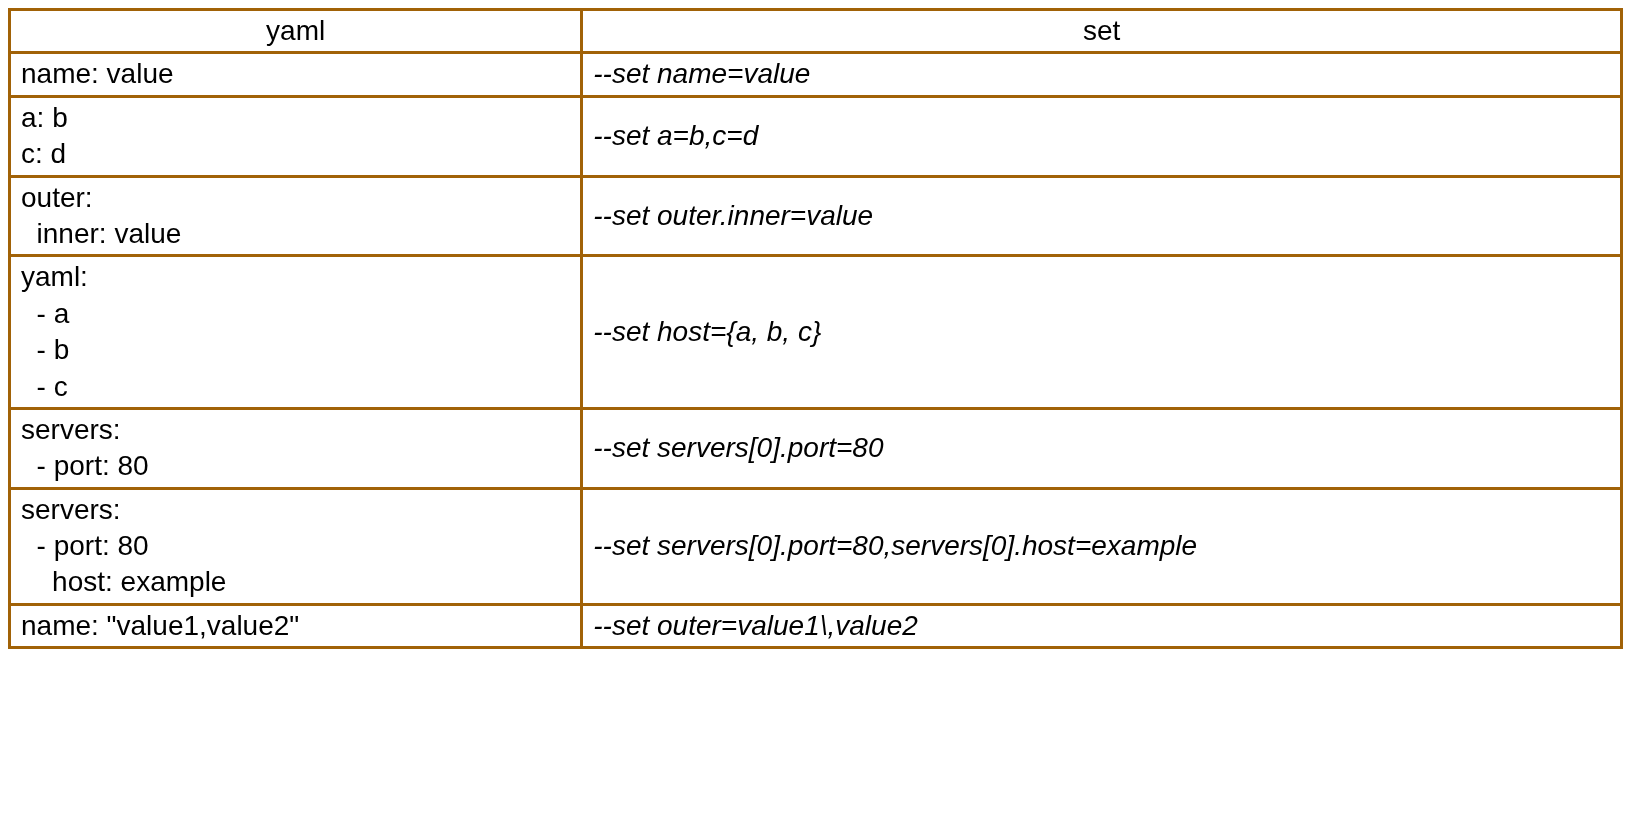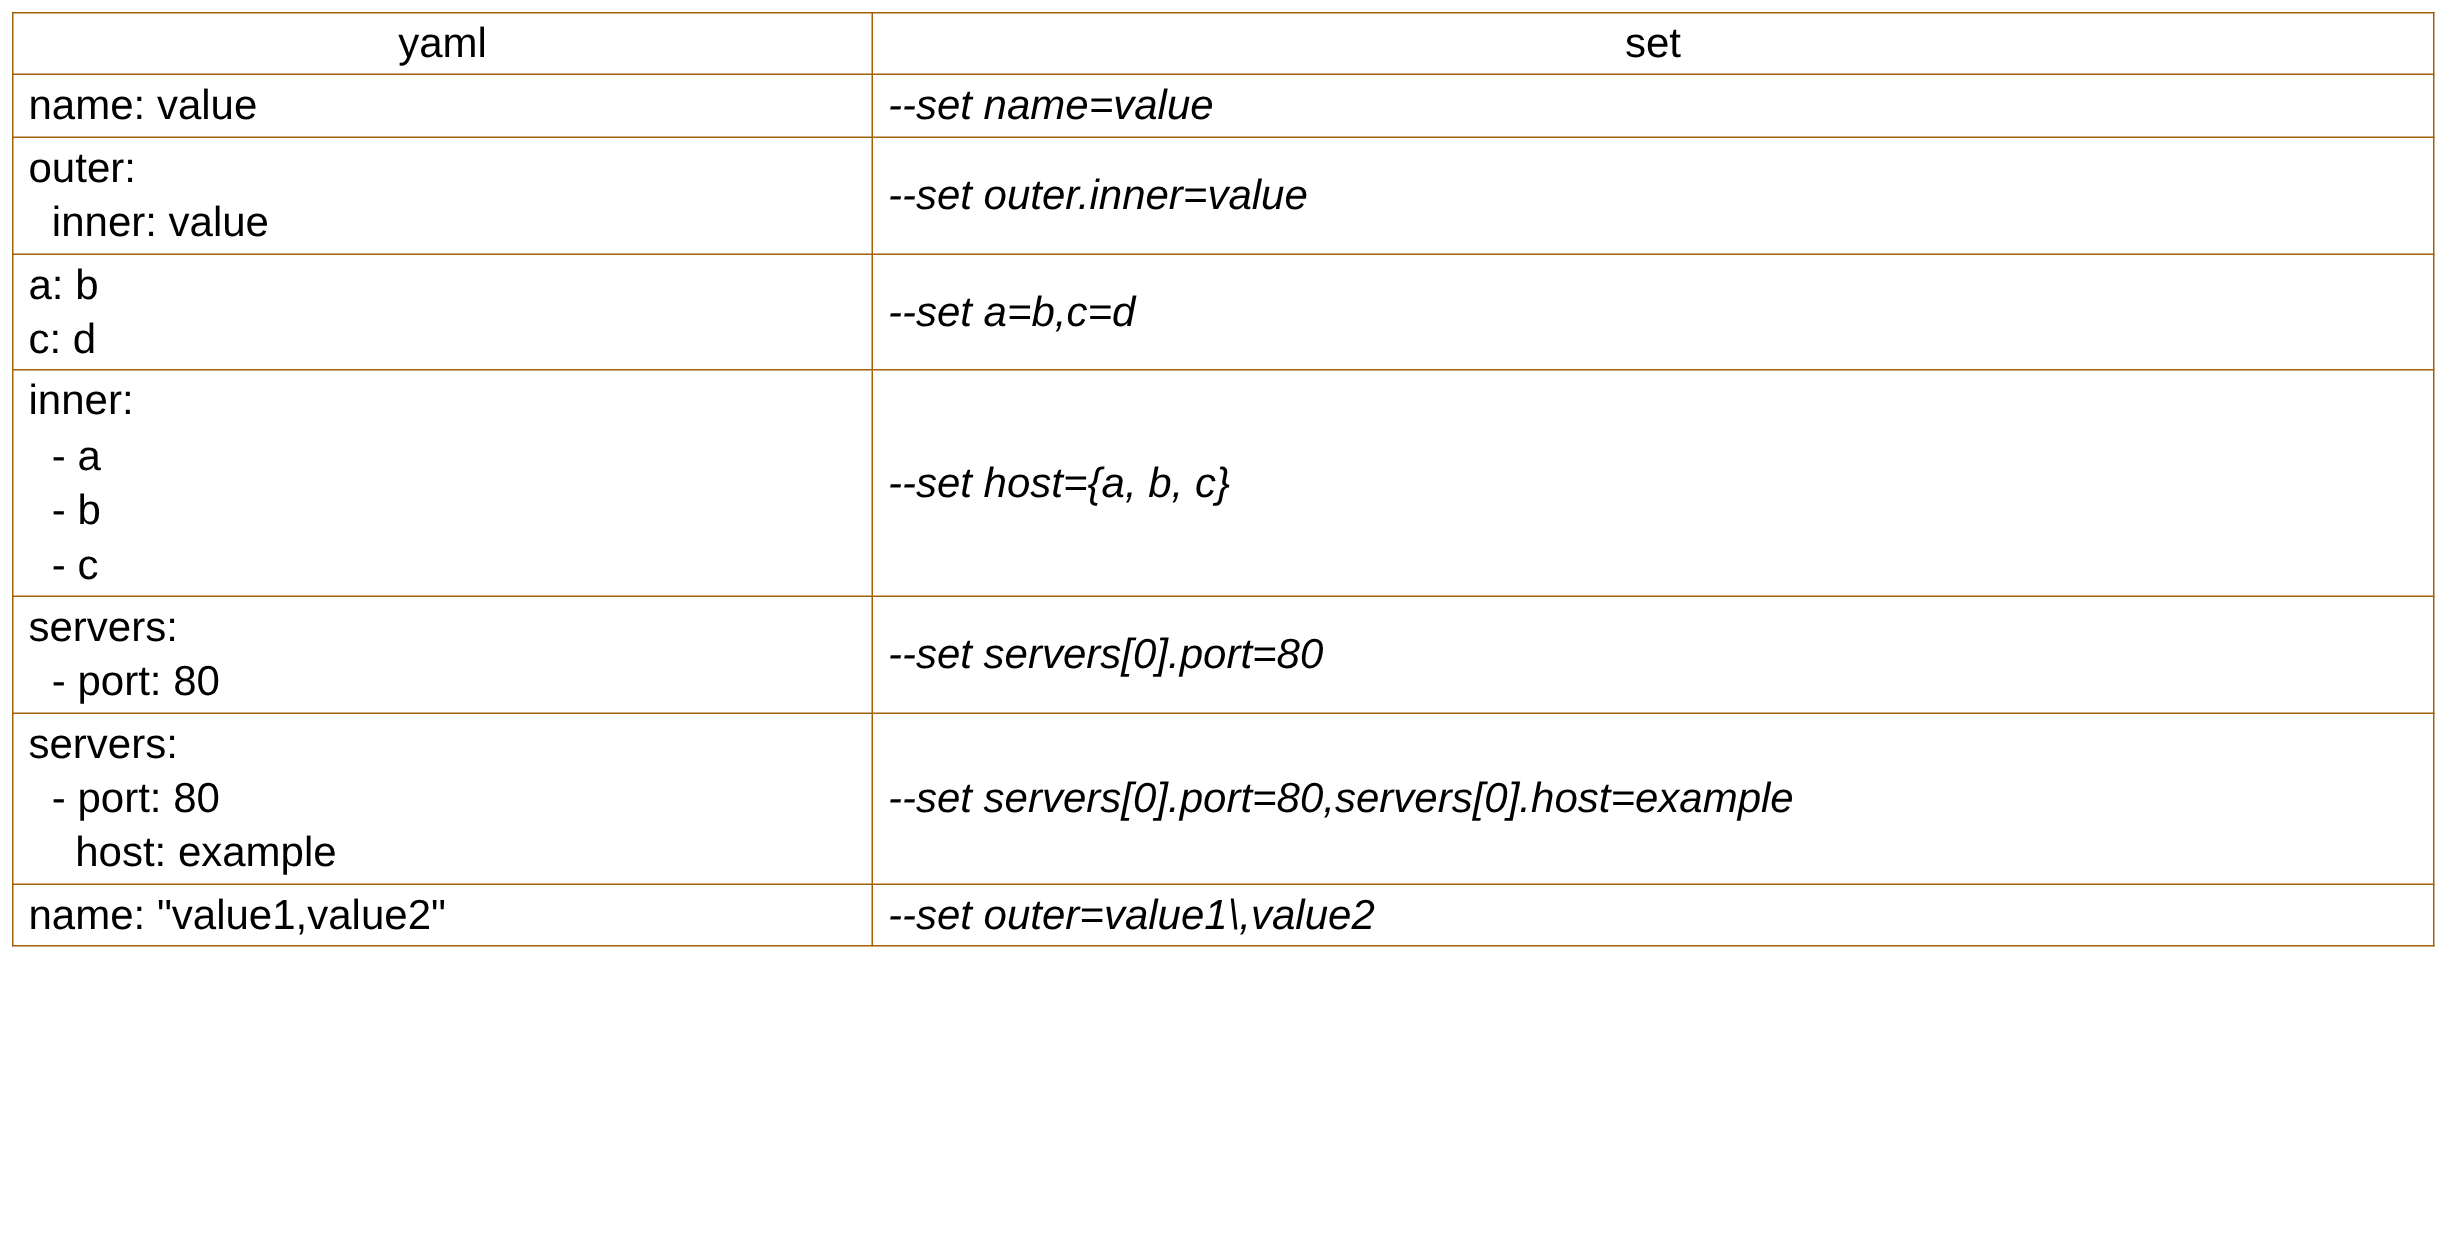--- a/index.html
+++ b/index.html
@@ -19,21 +19,21 @@
       width: 100%;
       table-layout: fixed;
     }
     col.col-yaml {
       width: 35.5%;
     }
     col.col-set {
       width: 64.5%;
     }
     th, td {
-      border: 1px solid #a16207;
+      border: 3px solid #a16207;
       padding: 2px 10px;
       vertical-align: middle;
       line-height: 1.3;
     }
     th {
       font-weight: normal;
       text-align: center;
     }
     td {
       text-align: left;
@@ -60,31 +60,31 @@
       <th>yaml</th>
       <th>set</th>
     </tr>
   </thead>
   <tbody>
     <tr>
       <td class="yaml-cell">name: value</td>
       <td class="set-cell">--set name=value</td>
     </tr>
     <tr>
+      <td class="yaml-cell">a: b
+c: d</td>
+      <td class="set-cell">--set a=b,c=d</td>
+    </tr>
+    <tr>
       <td class="yaml-cell">outer:
   inner: value</td>
       <td class="set-cell">--set outer.inner=value</td>
     </tr>
     <tr>
-      <td class="yaml-cell">a: b
-c: d</td>
-      <td class="set-cell">--set a=b,c=d</td>
-    </tr>
-    <tr>
-      <td class="yaml-cell">inner:
+      <td class="yaml-cell">yaml:
   - a
   - b
   - c</td>
       <td class="set-cell">--set host={a, b, c}</td>
     </tr>
     <tr>
       <td class="yaml-cell">servers:
   - port: 80</td>
       <td class="set-cell">--set servers[0].port=80</td>
     </tr>

